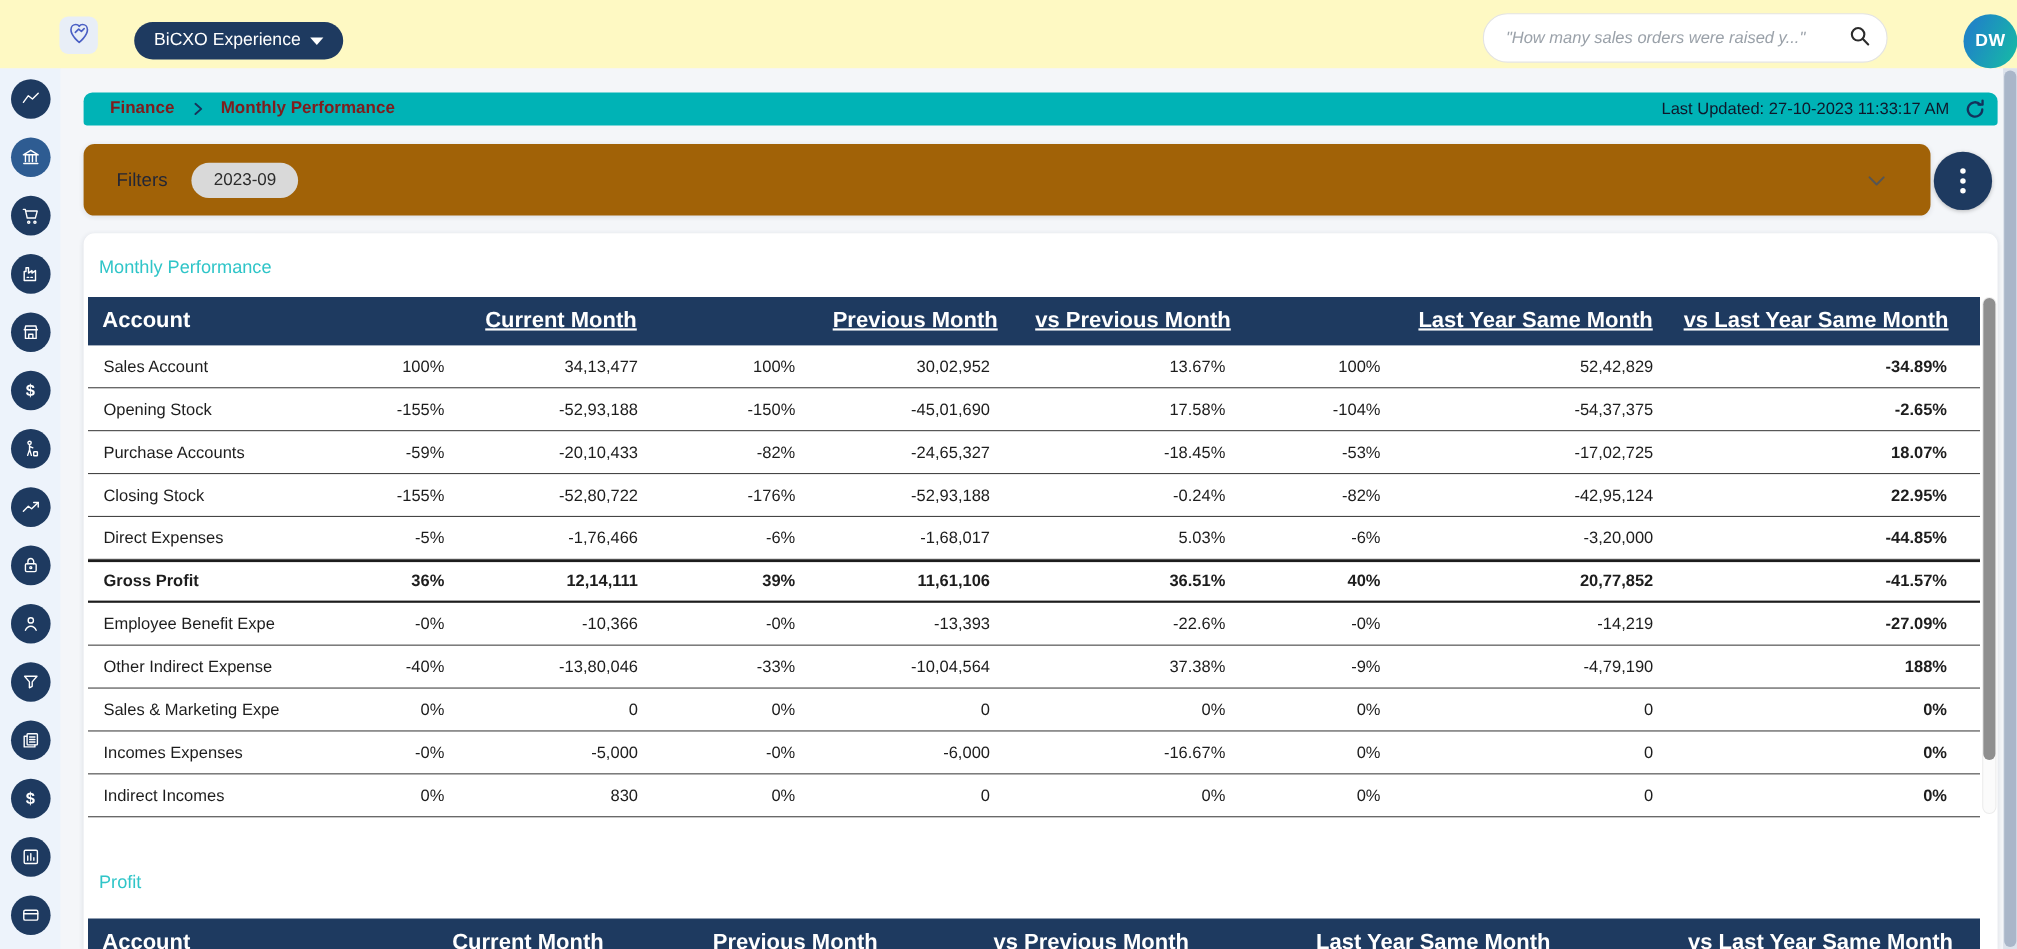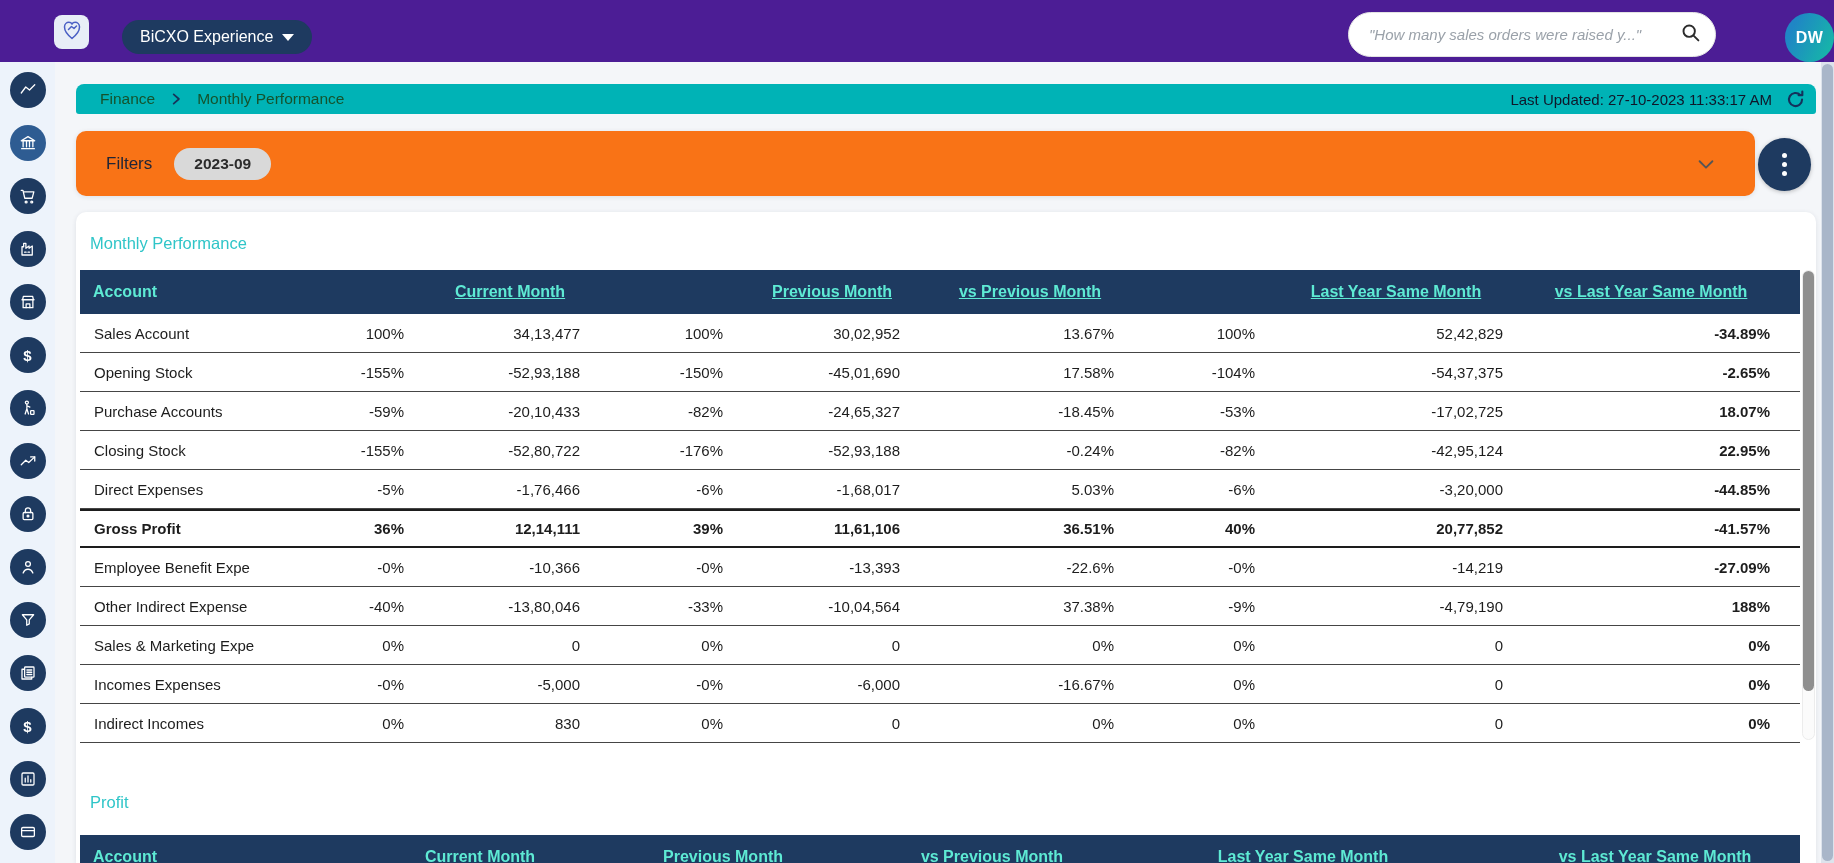--- a/index.html
+++ b/index.html
@@ -4,21 +4,21 @@
 <style>
   * { margin:0; padding:0; box-sizing:border-box; }
   html,body { width:1834px; height:863px; overflow:hidden; }
   body {
     font-family:"Liberation Sans", sans-serif;
     background:#f4f6f9;
     position:relative;
     color:#1b1b1b;
   }
   
-  .topbar { position:absolute; left:0; top:0; width:1834px; height:62px; background:#4c1d95; z-index:20; }
+  .topbar { position:absolute; left:0; top:0; width:1834px; height:62px; background:#fef9c3; z-index:20; }
   .logo-box { position:absolute; left:54px; top:15px; width:35px; height:34px; border-radius:8px;
               background:#e8eef7; display:flex; align-items:center; justify-content:center; cursor:pointer; }
   .app-btn { position:absolute; left:122px; top:20px; height:34px; padding:0 18px; border-radius:17px;
              background:#1e3a60; color:#fff; font-size:16px; display:flex; align-items:center; gap:9px;
              border:none; cursor:pointer; font-family:"Liberation Sans", sans-serif; }
   .app-btn .caret { width:0; height:0; border-left:6px solid transparent; border-right:6px solid transparent;
                     border-top:7px solid #fff; }
   .search-wrap { position:absolute; left:1348px; top:12px; width:368px; height:45px; border:1.5px solid #e3e3e3;
                  border-radius:23px; background:#fff; display:flex; align-items:center; padding:0 14px 0 20px; }
   .search-wrap input { flex:1; border:none; outline:none; font-size:15px; color:#333; background:transparent;
@@ -33,47 +33,47 @@
   .sb-btn { width:36px; height:36px; min-height:36px; border-radius:50%; background:#1e3a60; display:flex;
             align-items:center; justify-content:center; cursor:pointer; }
   .sb-btn.active { background:#2e5c92; }
   .sb-ic { display:flex; align-items:center; justify-content:center; }
   .sb-ic svg { display:block; }
   .dollar-g { color:#fff; font-size:15px; font-weight:bold; }
   
   .crumbbar { position:absolute; left:76px; top:84px; width:1740px; height:30px; background:#00b3b6;
               border-radius:8px 8px 3px 3px; display:flex; align-items:center; z-index:5; }
   .crumbbar .crumb-left { display:flex; align-items:center; gap:14px; margin-left:24px; }
-  .crumb-item { color:#14532d; font-size:15.5px; font-weight:400; cursor:pointer; }
+  .crumb-item { color:#7f1d1d; font-size:15.5px; font-weight:700; cursor:pointer; }
   .crumb-item.current { cursor:default; }
   .crumb-right { margin-left:auto; display:flex; align-items:center; gap:12px; margin-right:10px; }
   .last-updated { color:#0f172a; font-size:15px; }
   .refresh-btn { width:22px; height:22px; display:flex; align-items:center; justify-content:center; cursor:pointer; }
   
-  .filtersbar { position:absolute; left:76px; top:131px; width:1679px; height:65px; background:#f97316;
+  .filtersbar { position:absolute; left:76px; top:131px; width:1679px; height:65px; background:#a16207;
                 border-radius:10px; box-shadow:0 1px 5px rgba(30,40,70,.10); display:flex; align-items:center;
                 z-index:5; }
   .filters-label { font-size:17px; color:#222636; margin-left:30px; }
   .filter-chip { margin-left:22px; background:#d9d9d9; border-radius:17px; padding:7px 20px; font-size:15.5px;
-                 color:#2c2c2c; cursor:pointer;font-weight:bold; }
+                 color:#2c2c2c; cursor:pointer; }
   .filters-caret { margin-left:auto; margin-right:38px; cursor:pointer; display:flex; }
   .kebab-btn { position:absolute; left:1758px; top:138px; width:53px; height:53px; border-radius:50%;
                background:#1e3a60; display:flex; flex-direction:column; align-items:center; justify-content:center;
                gap:4px; cursor:pointer; z-index:6; box-shadow:0 1px 4px rgba(0,0,0,.25); }
   .kebab-btn i { width:5px; height:5px; border-radius:50%; background:#fff; }
   
   .main-card { position:absolute; left:76px; top:212px; width:1740px; height:651px; background:#fff;
                border-radius:10px 10px 0 0; box-shadow:0 1px 5px rgba(30,40,70,.10); overflow:hidden; }
   .section-title { position:absolute; left:14px; font-size:16.5px; color:#2fc5c8; font-weight:500; }
   .t1-title { top:22px; }
   .t2-title { top:581px; }
   .ptable { position:absolute; left:4px; width:1720px; }
   .ptable-1 { top:58px; }
   .ptable-2 { top:623px; }
-  .thead { position:relative; height:44px; background:#1e3a60; color:#5eead4; font-weight:bold; font-size:16px; }
+  .thead { position:relative; height:44px; background:#1e3a60; color:#ffffff; font-weight:bold; font-size:20px; }
   .thead span { position:absolute; top:50%; transform:translateY(-50%); white-space:nowrap; }
   .thead .h-center { transform:translate(-50%,-50%);text-decoration:underline; }
   .h-account { left:13px; }
   .t1 .h-cm  { left:430px; }  .t1 .h-pm  { left:752px; }  .t1 .h-vp  { left:950px; }
   .t1 .h-ly  { left:1316px; } .t1 .h-vly { left:1571px; }
   .t2 .h-cm  { left:400px; }  .t2 .h-pm  { left:643px; }  .t2 .h-vp  { left:912px; }
   .t2 .h-ly  { left:1223px; } .t2 .h-vly { left:1575px; }
   .trow { display:grid; grid-template-columns:240px 84px 176px 143px 177px 214px 141px 248px 297px;
           height:39px; align-items:center; border-bottom:1px solid #454545; font-size:15px; color:#1d1d1d; }
   .trow .c { white-space:nowrap; overflow:hidden; }

